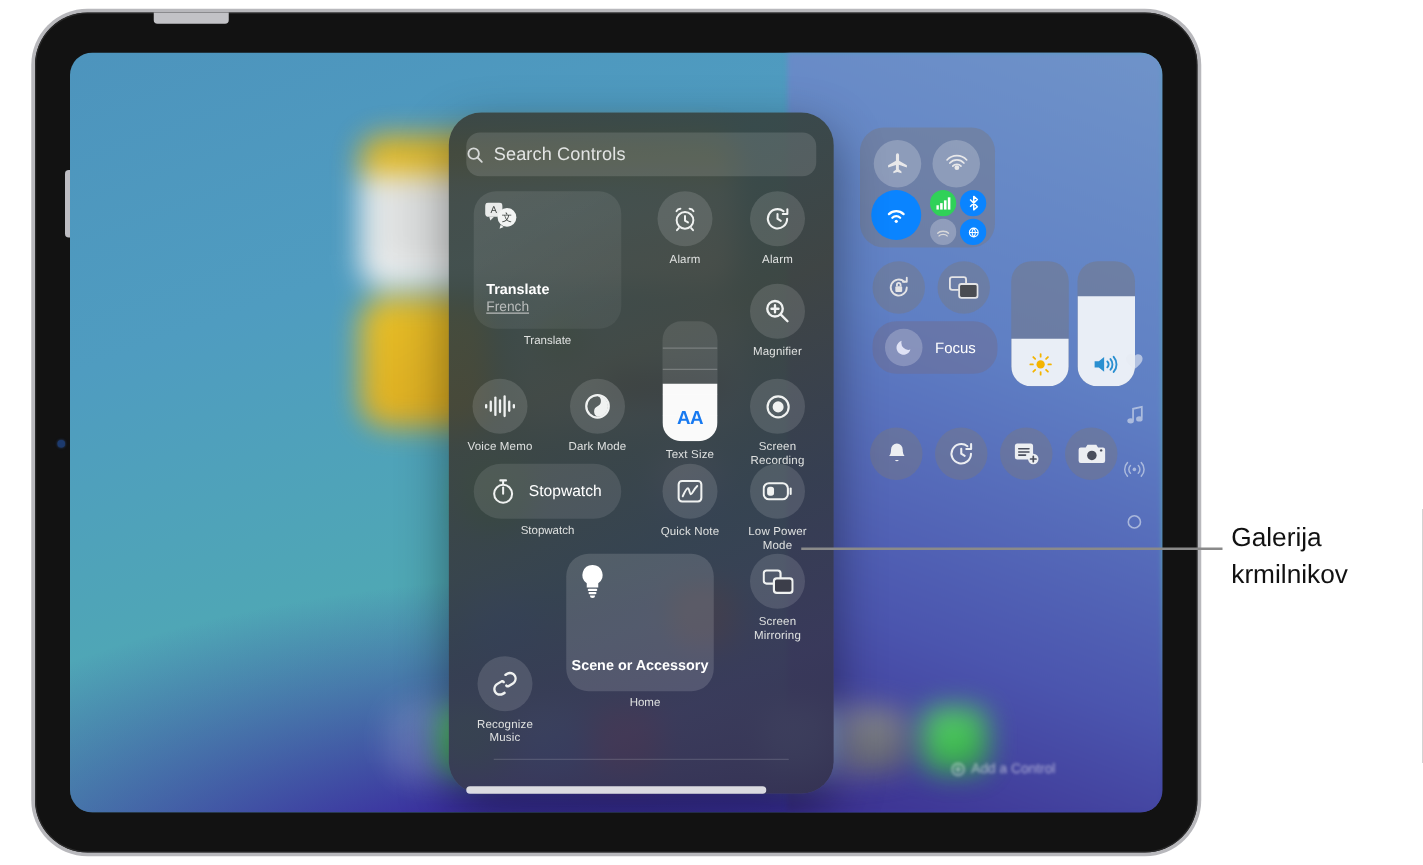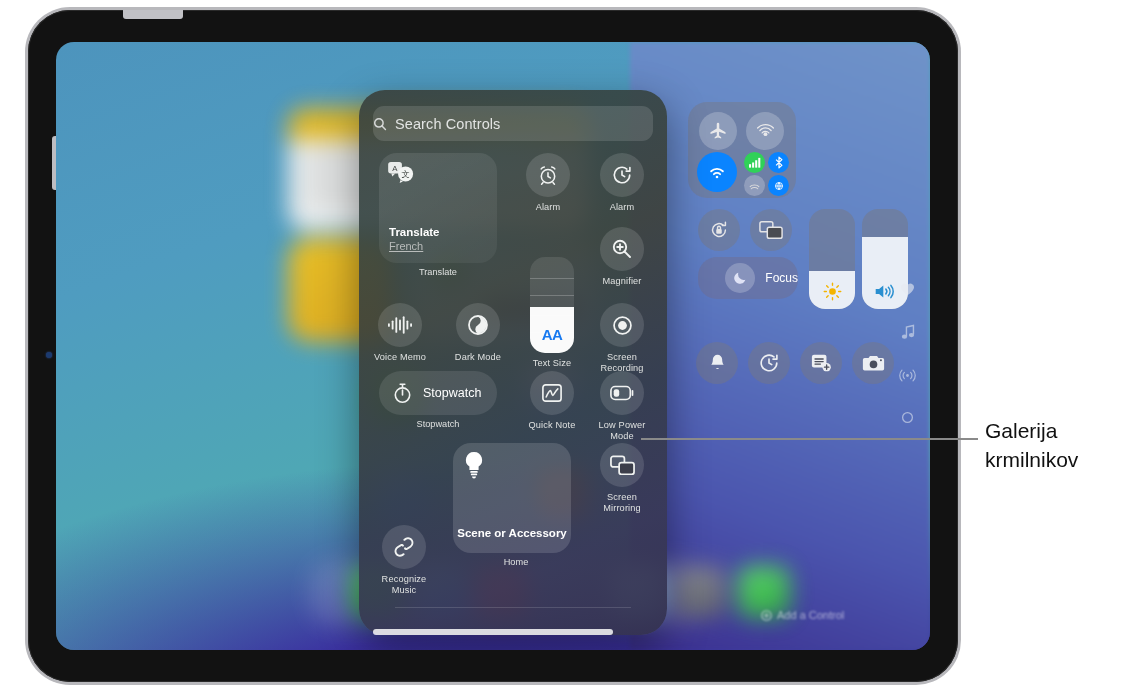--- a/index.html
+++ b/index.html
@@ -223,21 +223,21 @@
             <path d="M10.4 11V9.6a1.6 1.6 0 0 1 3.2 0V11"></path>
           </svg>
         </div>
         <div class="cc-round" style="left:62px;top:107px;">
           <svg width="24" height="20" viewBox="0 0 26 20" fill="none" stroke="#e4e4e6" stroke-width="1.6">
             <rect x="1" y="1" width="14" height="11" rx="2"></rect>
             <rect x="9" y="7" width="16" height="12" rx="2" fill="#4a4c52"></rect>
           </svg>
         </div>
 
-        <div class="focus" style="left:10px;top:155px;width:100px;height:42px;justify-content:flex-end;">
+        <div class="focus" style="left:10px;top:155px;width:100px;height:42px;">
           <div class="fc">
             <svg width="16" height="16" viewBox="0 0 24 24" fill="#dfe2f5">
               <path d="M20 14.5A8.5 8.5 0 0 1 9.5 4a8.5 8.5 0 1 0 10.5 10.5z"></path>
             </svg>
           </div>
           <div class="fl">Focus</div>
         </div>
 
         <div class="cc-slider" style="left:121px;top:107px;">
           <div class="f" style="height:38%;"></div>

